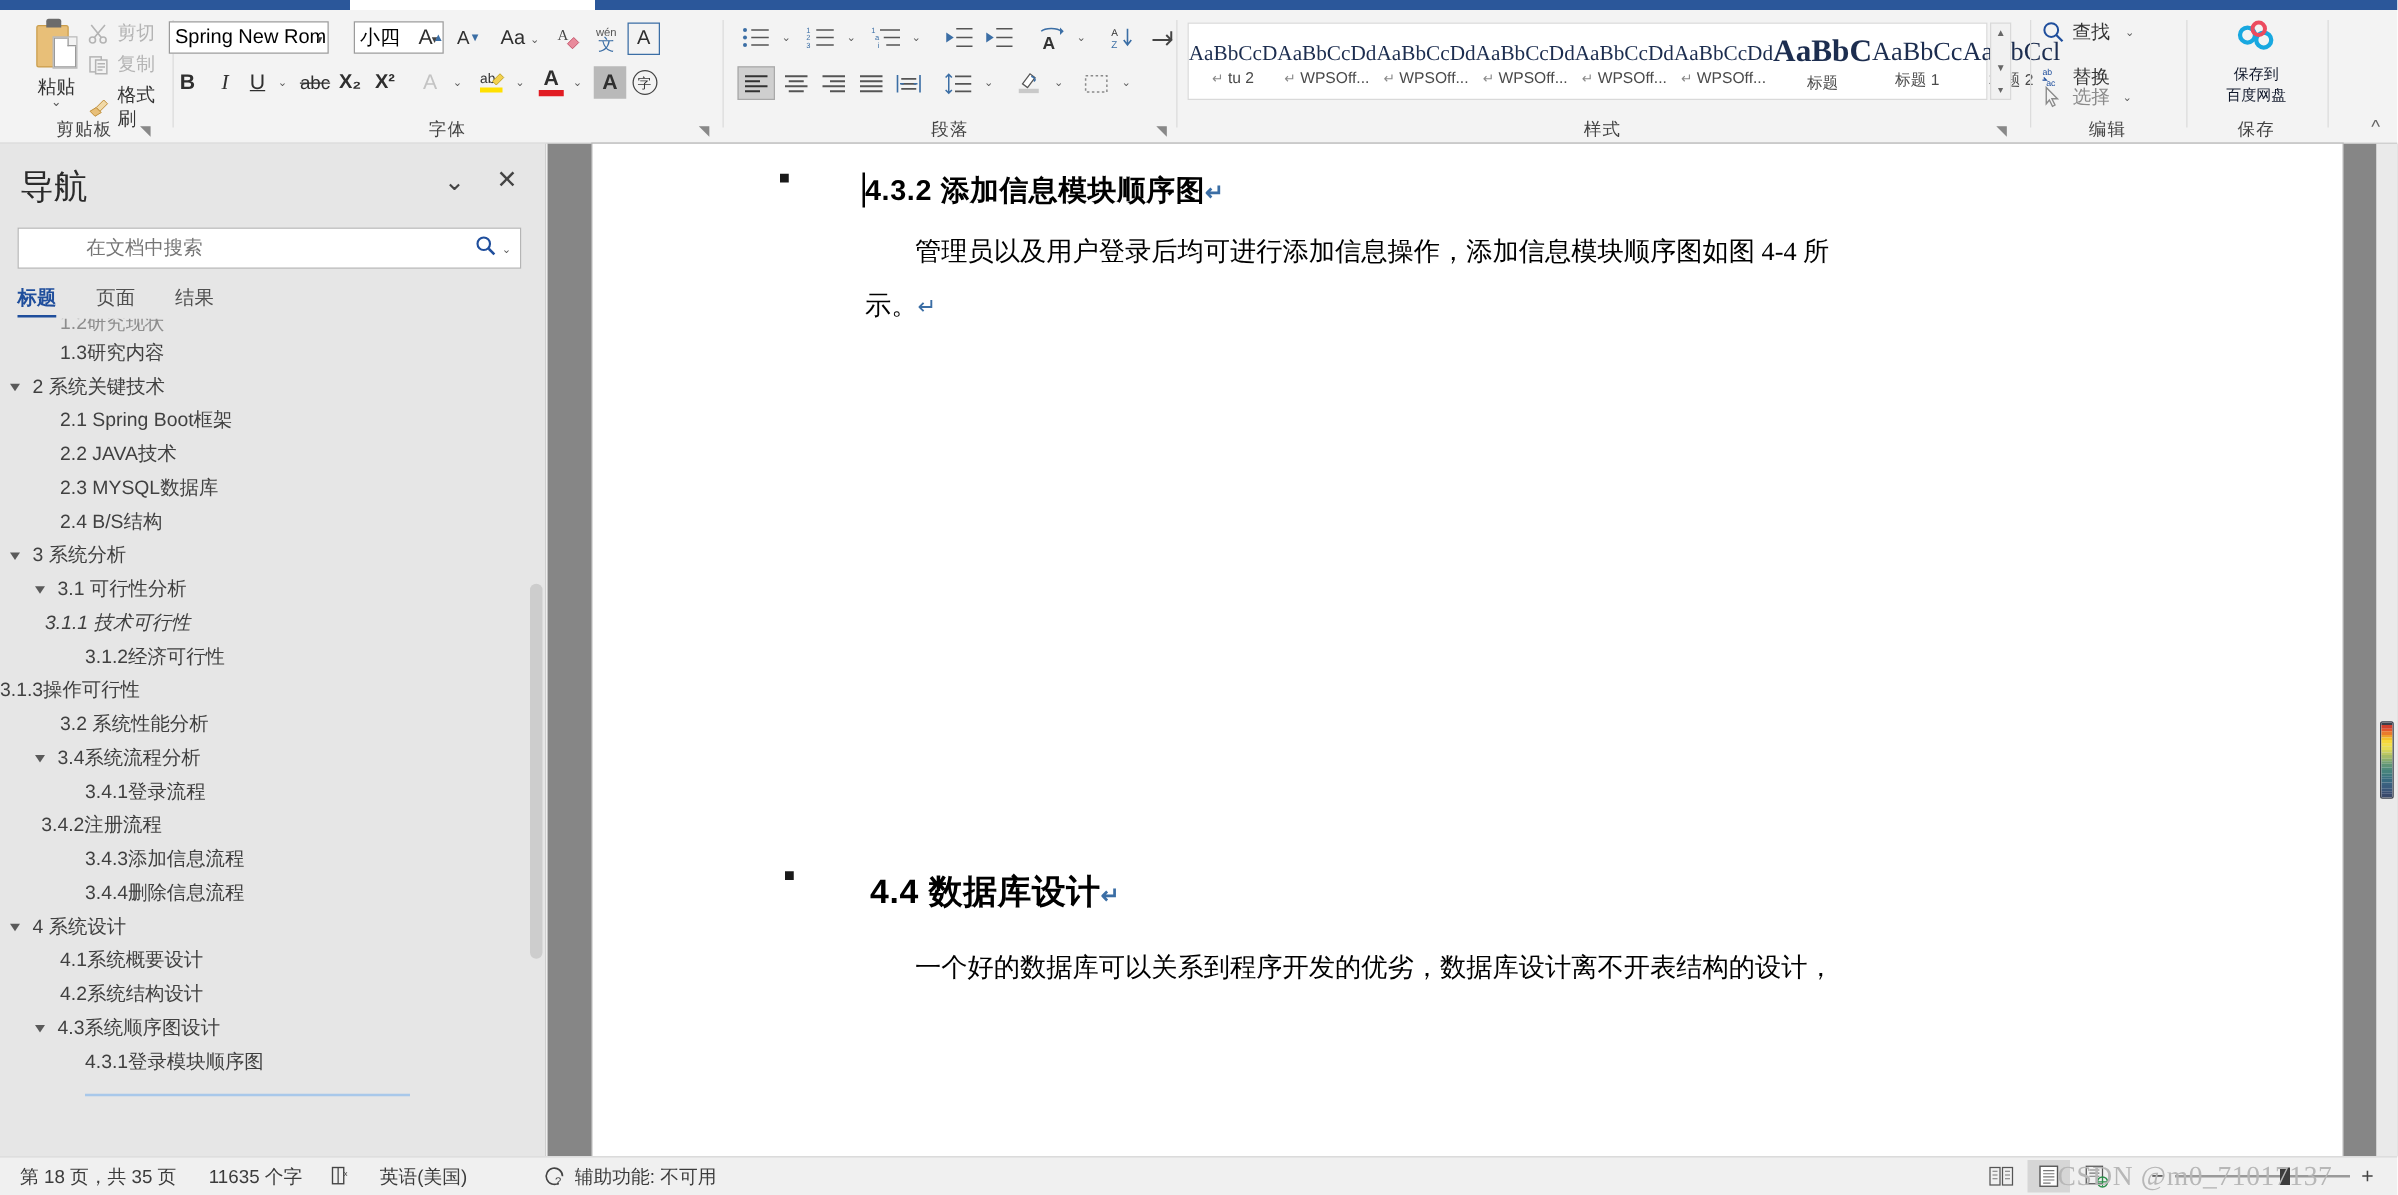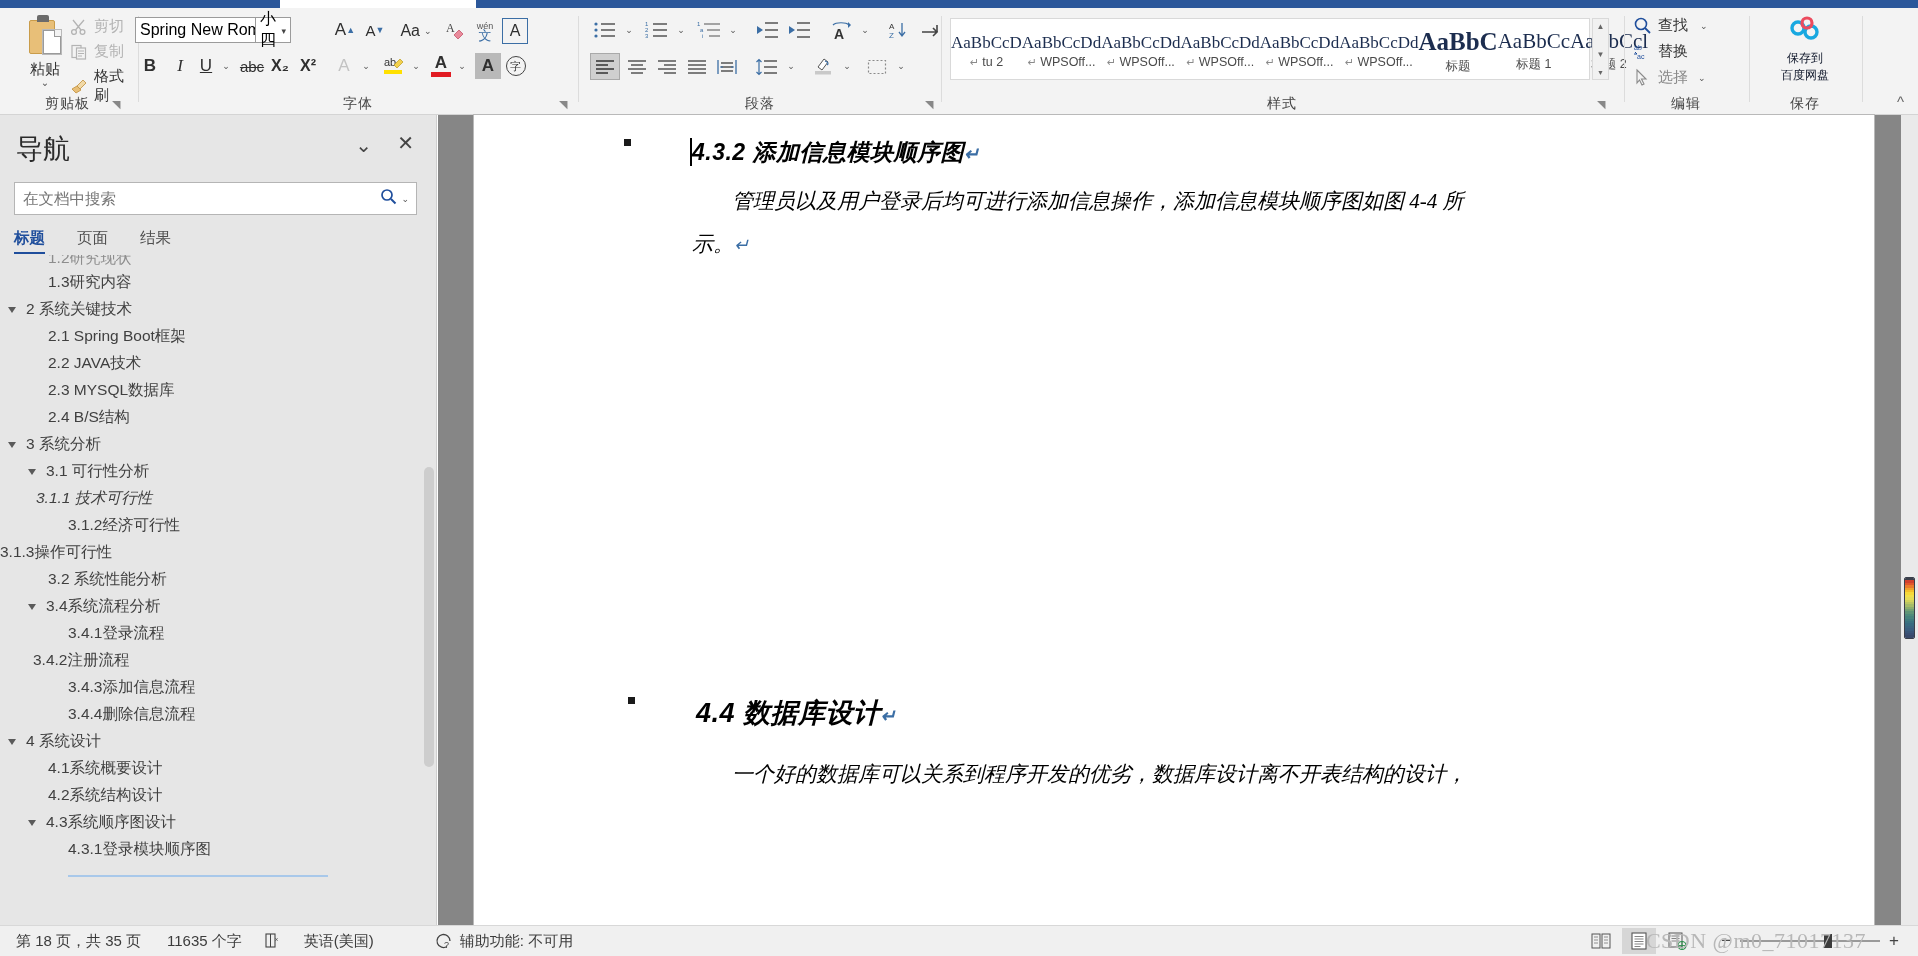--- a/index.html
+++ b/index.html
@@ -90,20 +90,21 @@
   .nav-title { position:absolute; left:16px; top:16px; font-size:27px; color:#2b2b2b; }
   .nav-btn { position:absolute; font-size:20px; color:#444; cursor:default; }
   .nav-search {
     position:absolute; left:14px; top:67px; width:403px; height:33px;
     background:#fff; border:1px solid #b5b5b5; display:flex; align-items:center;
   }
   .nav-search input {
     flex:1; border:none; outline:none; height:100%; padding-left:8px;
     font-size:15.5px; color:#333; font-family:"Liberation Sans", sans-serif;
     background:transparent;
+    margin-left:46px;
   }
   .nav-search .sico { color:#1f4e9c; font-size:16px; padding:0 2px 0 4px; }
   .nav-search .scar { font-size:9px; color:#555; padding:0 7px 0 2px; }
   .nav-tabs { position:absolute; left:14px; top:113px; display:flex; gap:32px; }
   .nav-tab { font-size:15.5px; color:#4f4f4f; padding-bottom:3px; cursor:default; }
   .nav-tab.active { color:#1f4e9c; font-weight:bold; border-bottom:2px solid #1f4e9c; }
 
   .nav-list { position:absolute; left:0; top:140px; width:437px; height:670px; overflow:hidden; }
   .navitem {
     position:relative; height:27px; display:flex; align-items:center;
@@ -119,21 +120,21 @@
   }
   .navitem.clipped { height:14px; overflow:hidden; align-items:flex-end; color:#8d8d8d; }
   .nav-underline { position:absolute; height:2px; background:#a8c8ea; }
   .nav-vscroll { position:absolute; right:2px; top:142px; width:10px; height:666px; }
   .nav-vscroll .thumb { position:absolute; left:0; width:10px; background:#cdcdcd; border-radius:5px; }
 
   
   .docarea { position:absolute; left:438px; top:115px; width:1480px; height:810px; background:#868686; }
   .page {
     position:absolute; left:36px; top:0px; width:1400px; height:810px;
-    background:#fff; box-shadow:0 0 0 1px #b9b9b9;font-style:italic;
+    background:#fff; box-shadow:0 0 0 1px #b9b9b9;
   }
   .docline { position:absolute; white-space:nowrap; font-family:"Liberation Serif", serif; color:#000; }
   .h3 { font-family:"Liberation Sans", sans-serif; font-weight:bold; font-size:23px; letter-spacing:0.5px; }
   .h2 { font-family:"Liberation Sans", sans-serif; font-weight:bold; font-size:27px; letter-spacing:0.5px; }
   .body { font-size:21px; }
   .pilcrow { color:#3b6ea5; font-size:18px; font-family:"Liberation Sans", sans-serif; }
   .bullmark { position:absolute; width:7px; height:7px; background:#1a1a1a; }
   .caretbar { position:absolute; width:2px; background:#000; }
 
   .doc-vscroll { position:absolute; right:0; top:115px; width:17px; height:810px; background:#eaeaea; }
@@ -213,21 +214,21 @@
       <div class="glabel">剪贴板</div>
       <div class="dlg" style="left:112px;">◥</div>
     </div>
     <div class="rsep" style="left:138px;"></div>
 
     <div class="rgroup" style="left:139px; width:438px;">
       <div class="fontbox" style="left:-4px; top:9px; width:128px;">
         <span>Spring New Rom</span>
         <span class="cv">▾</span>
       </div>
-      <div class="fontbox" style="left:116px; top:9px; width:36px;">
+      <div class="fontbox" style="left:144px; top:9px; width:72px;">
         <span>小四</span>
         <span class="cv">▾</span>
       </div>
       <div class="ibtn" style="left:193px; top:10px; width:26px; height:24px; font-size:17px;">
         <span>A</span>
           <sup style="color:#3b6ea5;font-size:9px;">▲</sup>
       </div>
       <div class="ibtn" style="left:223px; top:10px; width:26px; height:24px; font-size:15px;">
         <span>A</span>
           <sup style="color:#3b6ea5;font-size:9px;">▼</sup>
@@ -525,21 +526,21 @@
 
     <div class="rgroup" style="left:1625px; width:122px;">
       <div class="edititem" style="left:8px; top:8px;">
         <svg width="19" height="19" viewBox="0 0 19 19">
           <circle cx="8" cy="8" r="5.5" fill="none" stroke="#1f4e9c" stroke-width="1.6"></circle>
           <path d="M12 12l5 5" stroke="#1f4e9c" stroke-width="1.8"></path>
           </svg>
         <span>查找</span>
         <span class="caret" style="margin-left:6px;">⌄</span>
       </div>
-      <div class="edititem" style="left:8px; top:34px;">
+      <div class="edititem" style="left:8px; top:44px;">
         <svg width="19" height="19" viewBox="0 0 19 19">
           <text x="1" y="8" font-family="Liberation Sans, sans-serif" font-size="7" fill="#1f4e9c">ab</text>
           <text x="4" y="17" font-family="Liberation Sans, sans-serif" font-size="7" fill="#1f4e9c">ac</text>
           <path d="M1 12h3l-2-2" stroke="#1f4e9c" stroke-width="1" fill="none"></path>
           </svg>
         <span>替换</span>
       </div>
       <div class="edititem" style="left:8px; top:60px; color:#8a8a8a;">
         <svg width="19" height="19" viewBox="0 0 19 19">
           <path d="M4 2l9 9h-4.5l2.5 5-2 1-2.5-5-2.5 3z" fill="none" stroke="#8a8a8a" stroke-width="1.1"></path>

